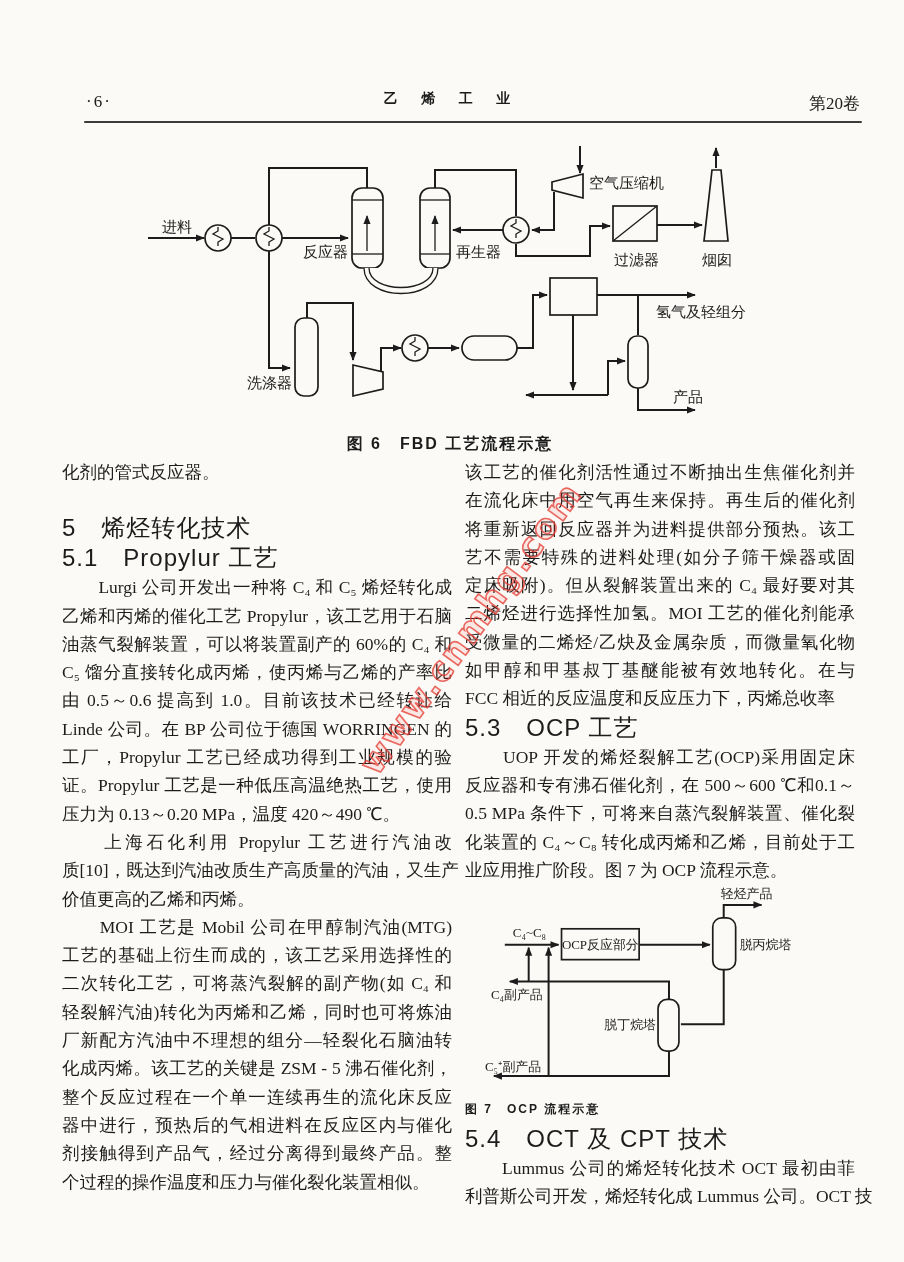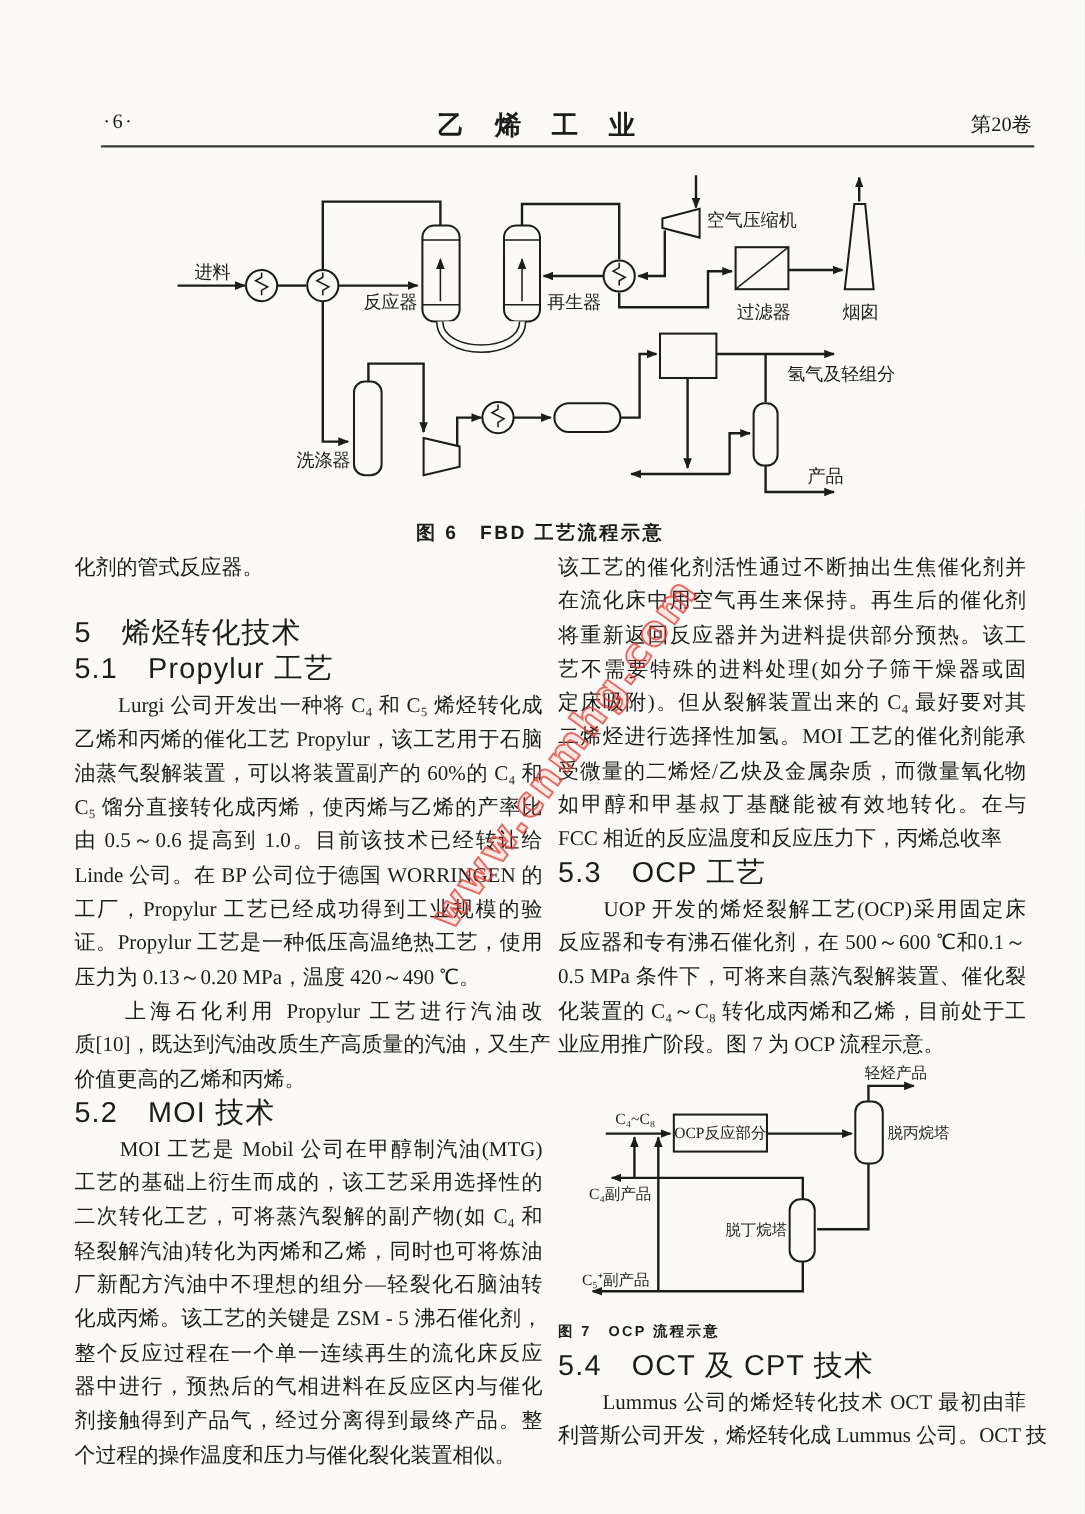--- a/index.html
+++ b/index.html
@@ -4,21 +4,21 @@
 <style>
   html,body{margin:0;padding:0;background:#e8e8e8;}
   .page{
     position:relative;width:904px;height:1262px;margin:0 auto;
     background:#fbfaf6;overflow:hidden;color:#1c1c1c;
     font-family:"Liberation Serif", serif;
   }
   
   .hdr-pageno{position:absolute;left:86px;top:92px;font-size:17px;letter-spacing:2px;}
   .hdr-journal{position:absolute;left:0;top:90px;width:904px;text-align:center;
-    font-size:22px;letter-spacing:10px;font-weight:bold;}
+    font-size:14px;letter-spacing:10px;font-weight:bold;}
   .hdr-volume{position:absolute;right:44px;top:92px;font-size:17px;}
   .hdr-rule{position:absolute;left:84px;top:121px;width:778px;height:2px;background:#3a3a3a;border-radius:1px;}
   
   .fig6{position:absolute;left:100px;top:138px;width:700px;height:300px;}
   .fig6cap{position:absolute;left:100px;top:434px;width:700px;text-align:center;
     font-family:"Liberation Sans", sans-serif;font-weight:bold;font-size:16px;letter-spacing:2px;}
   
   .col{position:absolute;top:458px;width:390px;font-size:17.5px;}
   .colL{left:62px;}
   .colR{left:465px;}
@@ -145,21 +145,20 @@
         <div class="tline">Linde 公司。在 BP 公司位于德国 WORRINGEN 的</div>
         <div class="tline">工厂，Propylur 工艺已经成功得到工业规模的验</div>
         <div class="tline">证。Propylur 工艺是一种低压高温绝热工艺，使用</div>
         <div class="tline">压力为 0.13～0.20 MPa，温度 420～490 ℃。</div>
       </div>
     <div class="para">
         <div class="tline">　　上海石化利用 Propylur 工艺进行汽油改</div>
         <div class="tline">质[10]，既达到汽油改质生产高质量的汽油，又生产</div>
         <div class="tline">价值更高的乙烯和丙烯。</div>
       </div>
-    <div class="h">5.2　MOI 技术</div>
     <div class="para">
         <div class="tline">　　MOI 工艺是 Mobil 公司在甲醇制汽油(MTG)</div>
         <div class="tline">工艺的基础上衍生而成的，该工艺采用选择性的</div>
         <div class="tline">二次转化工艺，可将蒸汽裂解的副产物(如 C₄ 和</div>
         <div class="tline">轻裂解汽油)转化为丙烯和乙烯，同时也可将炼油</div>
         <div class="tline">厂新配方汽油中不理想的组分—轻裂化石脑油转</div>
         <div class="tline">化成丙烯。该工艺的关键是 ZSM - 5 沸石催化剂，</div>
         <div class="tline">整个反应过程在一个单一连续再生的流化床反应</div>
         <div class="tline">器中进行，预热后的气相进料在反应区内与催化</div>
         <div class="tline">剂接触得到产品气，经过分离得到最终产品。整</div>

